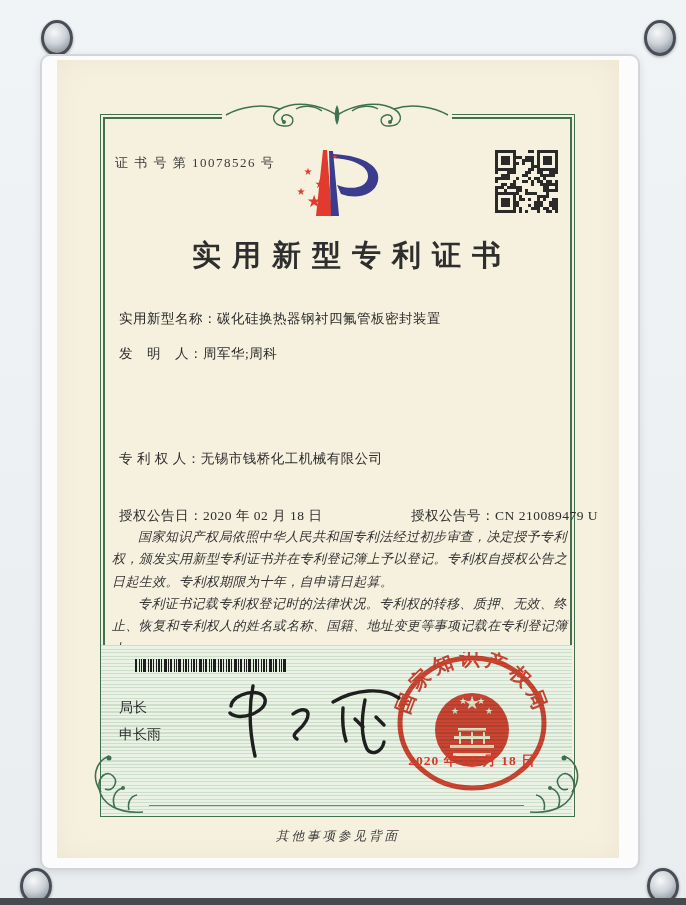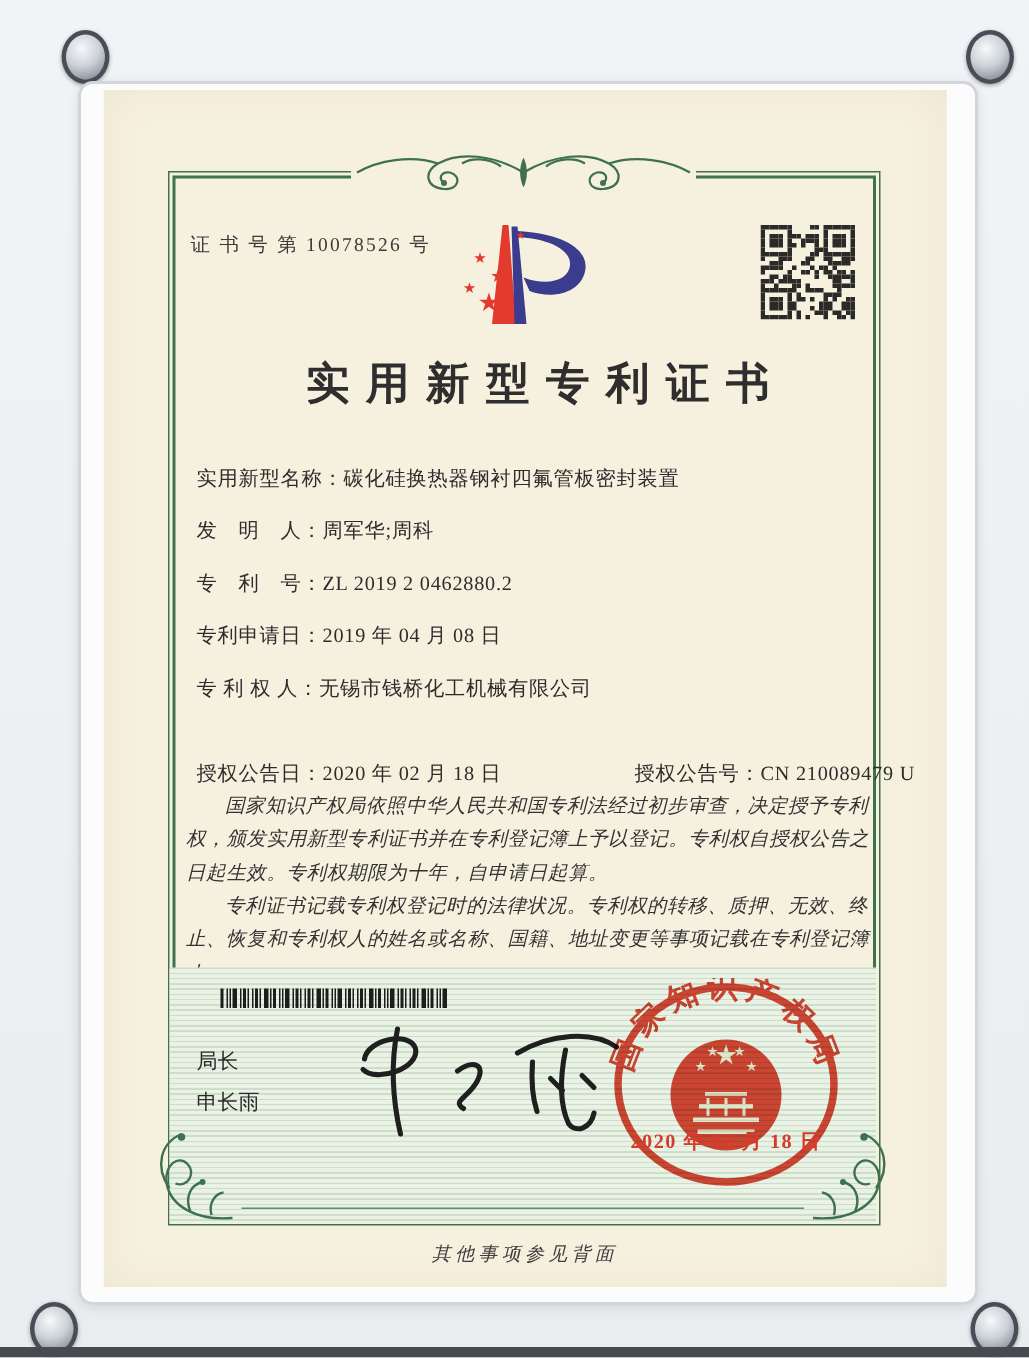--- a/index.html
+++ b/index.html
@@ -5,21 +5,21 @@
   html,body{margin:0;padding:0;}
   body{width:686px;height:905px;overflow:hidden;background:#eef1f4;
        font-family:"Liberation Serif","DejaVu Serif",serif;}
   .stage{position:relative;width:686px;height:905px;background:linear-gradient(180deg,#f1f4f6,#e9edf0);}
   .bottom-strip{position:absolute;left:0;top:898px;width:686px;height:7px;background:#474b4f;}
   .rivet{position:absolute;width:26px;height:30px;border-radius:50%;
          background:radial-gradient(circle at 40% 32%,#f7f8f9 0%,#cdd2d8 45%,#969ca5 78%,#767c85 100%);
          border:3px solid #484d56;box-shadow:0 1px 3px rgba(0,0,0,.35);}
   .rivet.tl{left:41px;top:20px;} .rivet.tr{left:644px;top:20px;}
   .rivet.bl{left:20px;top:868px;} .rivet.br{left:647px;top:868px;}
-  .mat{position:absolute;left:52px;top:54px;width:596px;height:812px;background:#fcfcfd;
+  .mat{position:absolute;left:40px;top:54px;width:596px;height:812px;background:#fcfcfd;
        border:2px solid #d2d6da;border-radius:10px;box-shadow:0 2px 8px rgba(0,0,0,.10);}
   .paper{position:absolute;left:15px;top:4px;width:562px;height:798px;background:#f6f1df;
          box-shadow:inset 0 0 30px rgba(180,160,110,.12);}
   .gborder{position:absolute;left:43px;top:54px;width:473px;height:701px;border:1px solid #3f7050;}
   .gborder .inner{position:absolute;inset:2px;border:2px solid #41724f;}
   .top-ornament{position:absolute;left:165px;top:39px;width:230px;height:32px;background:#f6f1df;text-align:center;}
   .cert-no{position:absolute;left:58px;top:94px;font-size:13px;letter-spacing:1.5px;color:#3a3a3a;}
   .logo{position:absolute;left:222px;top:84px;width:120px;height:78px;}
   .qr{position:absolute;left:438px;top:90px;width:63px;height:63px;}
   .title{position:absolute;left:0;right:0;top:176px;text-align:center;font-size:29px;font-weight:700;
@@ -337,26 +337,20 @@
           </svg></div>
 
       <div class="title">实用新型专利证书</div>
 
       <div class="frow" style="top:250px">
         <span>实用新型名称：</span><span>碳化硅换热器钢衬四氟管板密封装置</span>
       </div>
       <div class="frow" style="top:285px">
         <span>发　明　人：</span><span>周军华;周科</span>
       </div>
-      <div class="frow" style="top:320px">
-        <span>专　利　号：</span><span>ZL 2019 2 0462880.2</span>
-      </div>
-      <div class="frow" style="top:355px">
-        <span>专利申请日：</span><span>2019 年 04 月 08 日</span>
-      </div>
       <div class="frow" style="top:390px">
         <span>专 利 权 人：</span><span>无锡市钱桥化工机械有限公司</span>
       </div>
       <div class="frow" style="top:447px">
         <span>授权公告日：</span><span>2020 年 02 月 18 日</span>
         <span class="pair2">
           <span>授权公告号：</span><span>CN 210089479 U</span>
         </span>
       </div>
 

